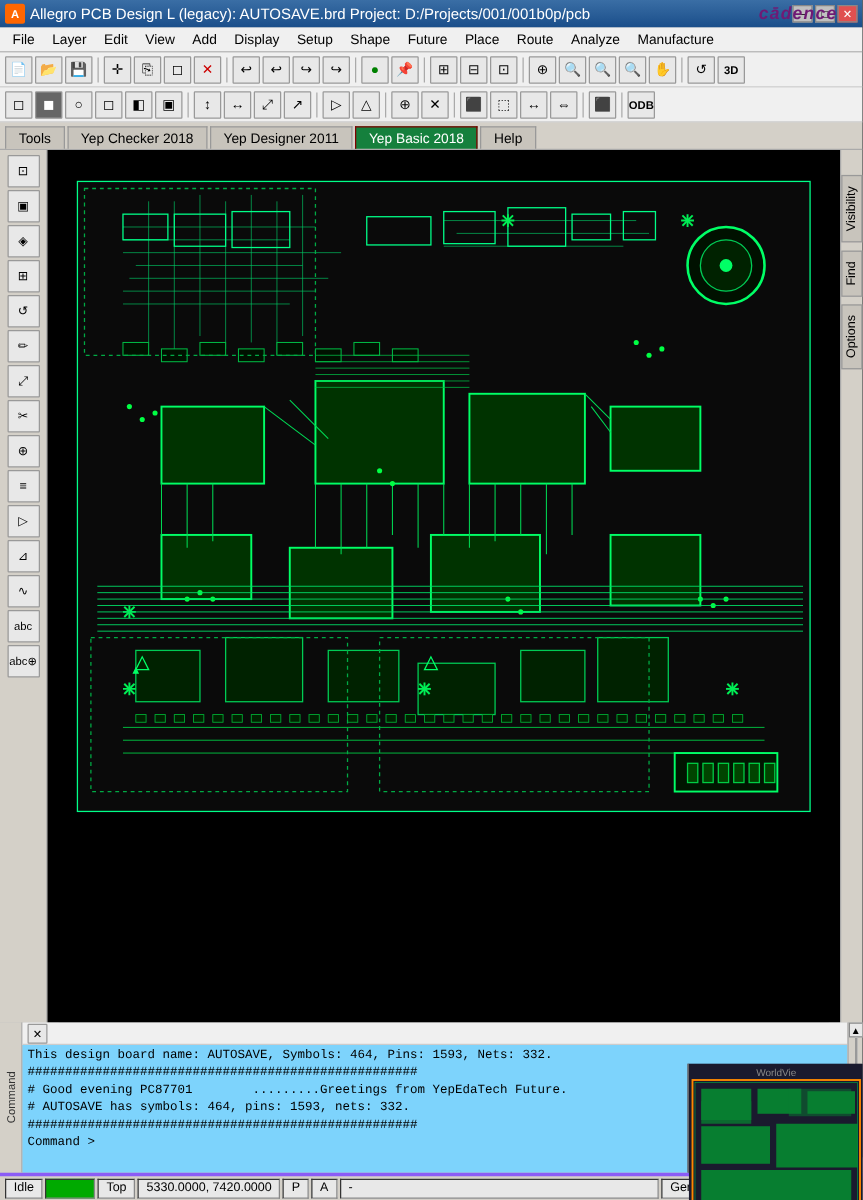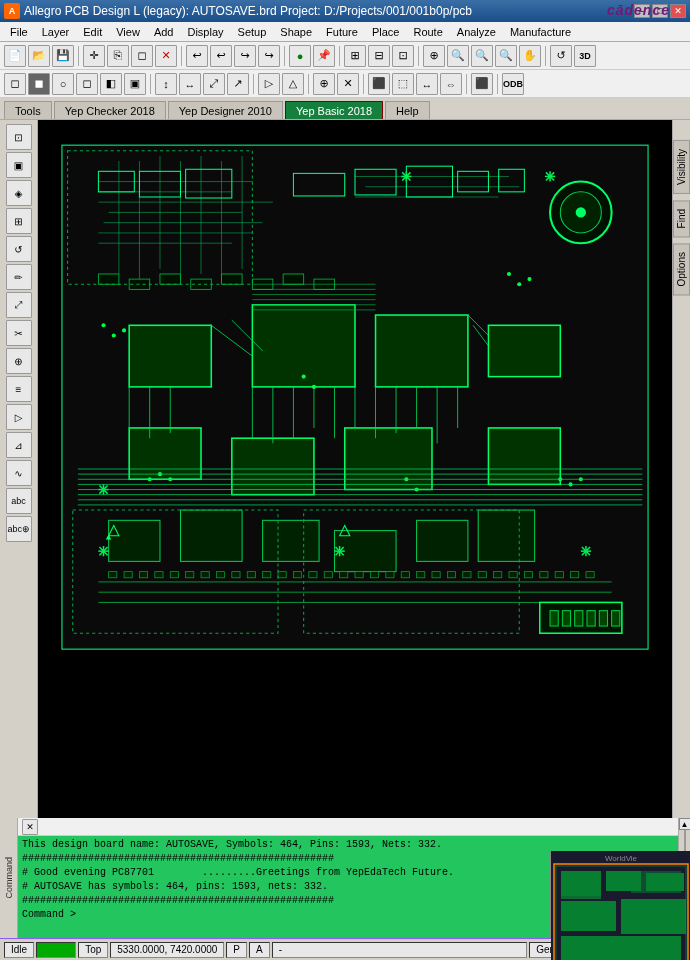--- a/index.html
+++ b/index.html
@@ -225,32 +225,32 @@
       align-items: center;
       padding: 0 4px;
       border-bottom: 1px solid #ccc;
     }
     #console-content {
       flex: 1;
       padding: 2px 4px;
       font-family: 'Courier New', monospace;
       font-size: 10px;
       overflow-y: auto;
-      background: #22c55e;
+      background: #7dd3fc;
     }
     .console-line {
       line-height: 14px;
       white-space: pre;
     }
 
     
     #status-bar {
       height: 22px;
       background: #d4d0c8;
-      border-top: 1px solid #8b5cf6;
+      border-top: 3px solid #8b5cf6;
       display: flex;
       align-items: center;
       padding: 0 4px;
       gap: 2px;
       font-size: 11px;
     }
     .status-seg {
       border: 1px inset #888;
       padding: 1px 6px;
       height: 16px;
@@ -426,21 +426,21 @@
   <div class="tb-btn">⇔</div>
   <div class="tb-sep"></div>
   <div class="tb-btn">⬛</div>
   <div class="tb-sep"></div>
   <div class="tb-btn" style="font-size:9px;font-weight:bold;">ODB</div>
 </div>
 
 <div id="tab-bar">
   <div class="tab">Tools</div>
   <div class="tab">Yep Checker 2018</div>
-  <div class="tab">Yep Designer 2010</div>
+  <div class="tab">Yep Designer 2011</div>
   <div class="tab highlighted">Yep Basic 2018</div>
   <div class="tab">Help</div>
 </div>
 
 <div id="main-layout">
 
   <div id="left-sidebar">
     <div class="side-btn">⊡</div>
     <div class="side-btn">▣</div>
     <div class="side-btn">◈</div>

